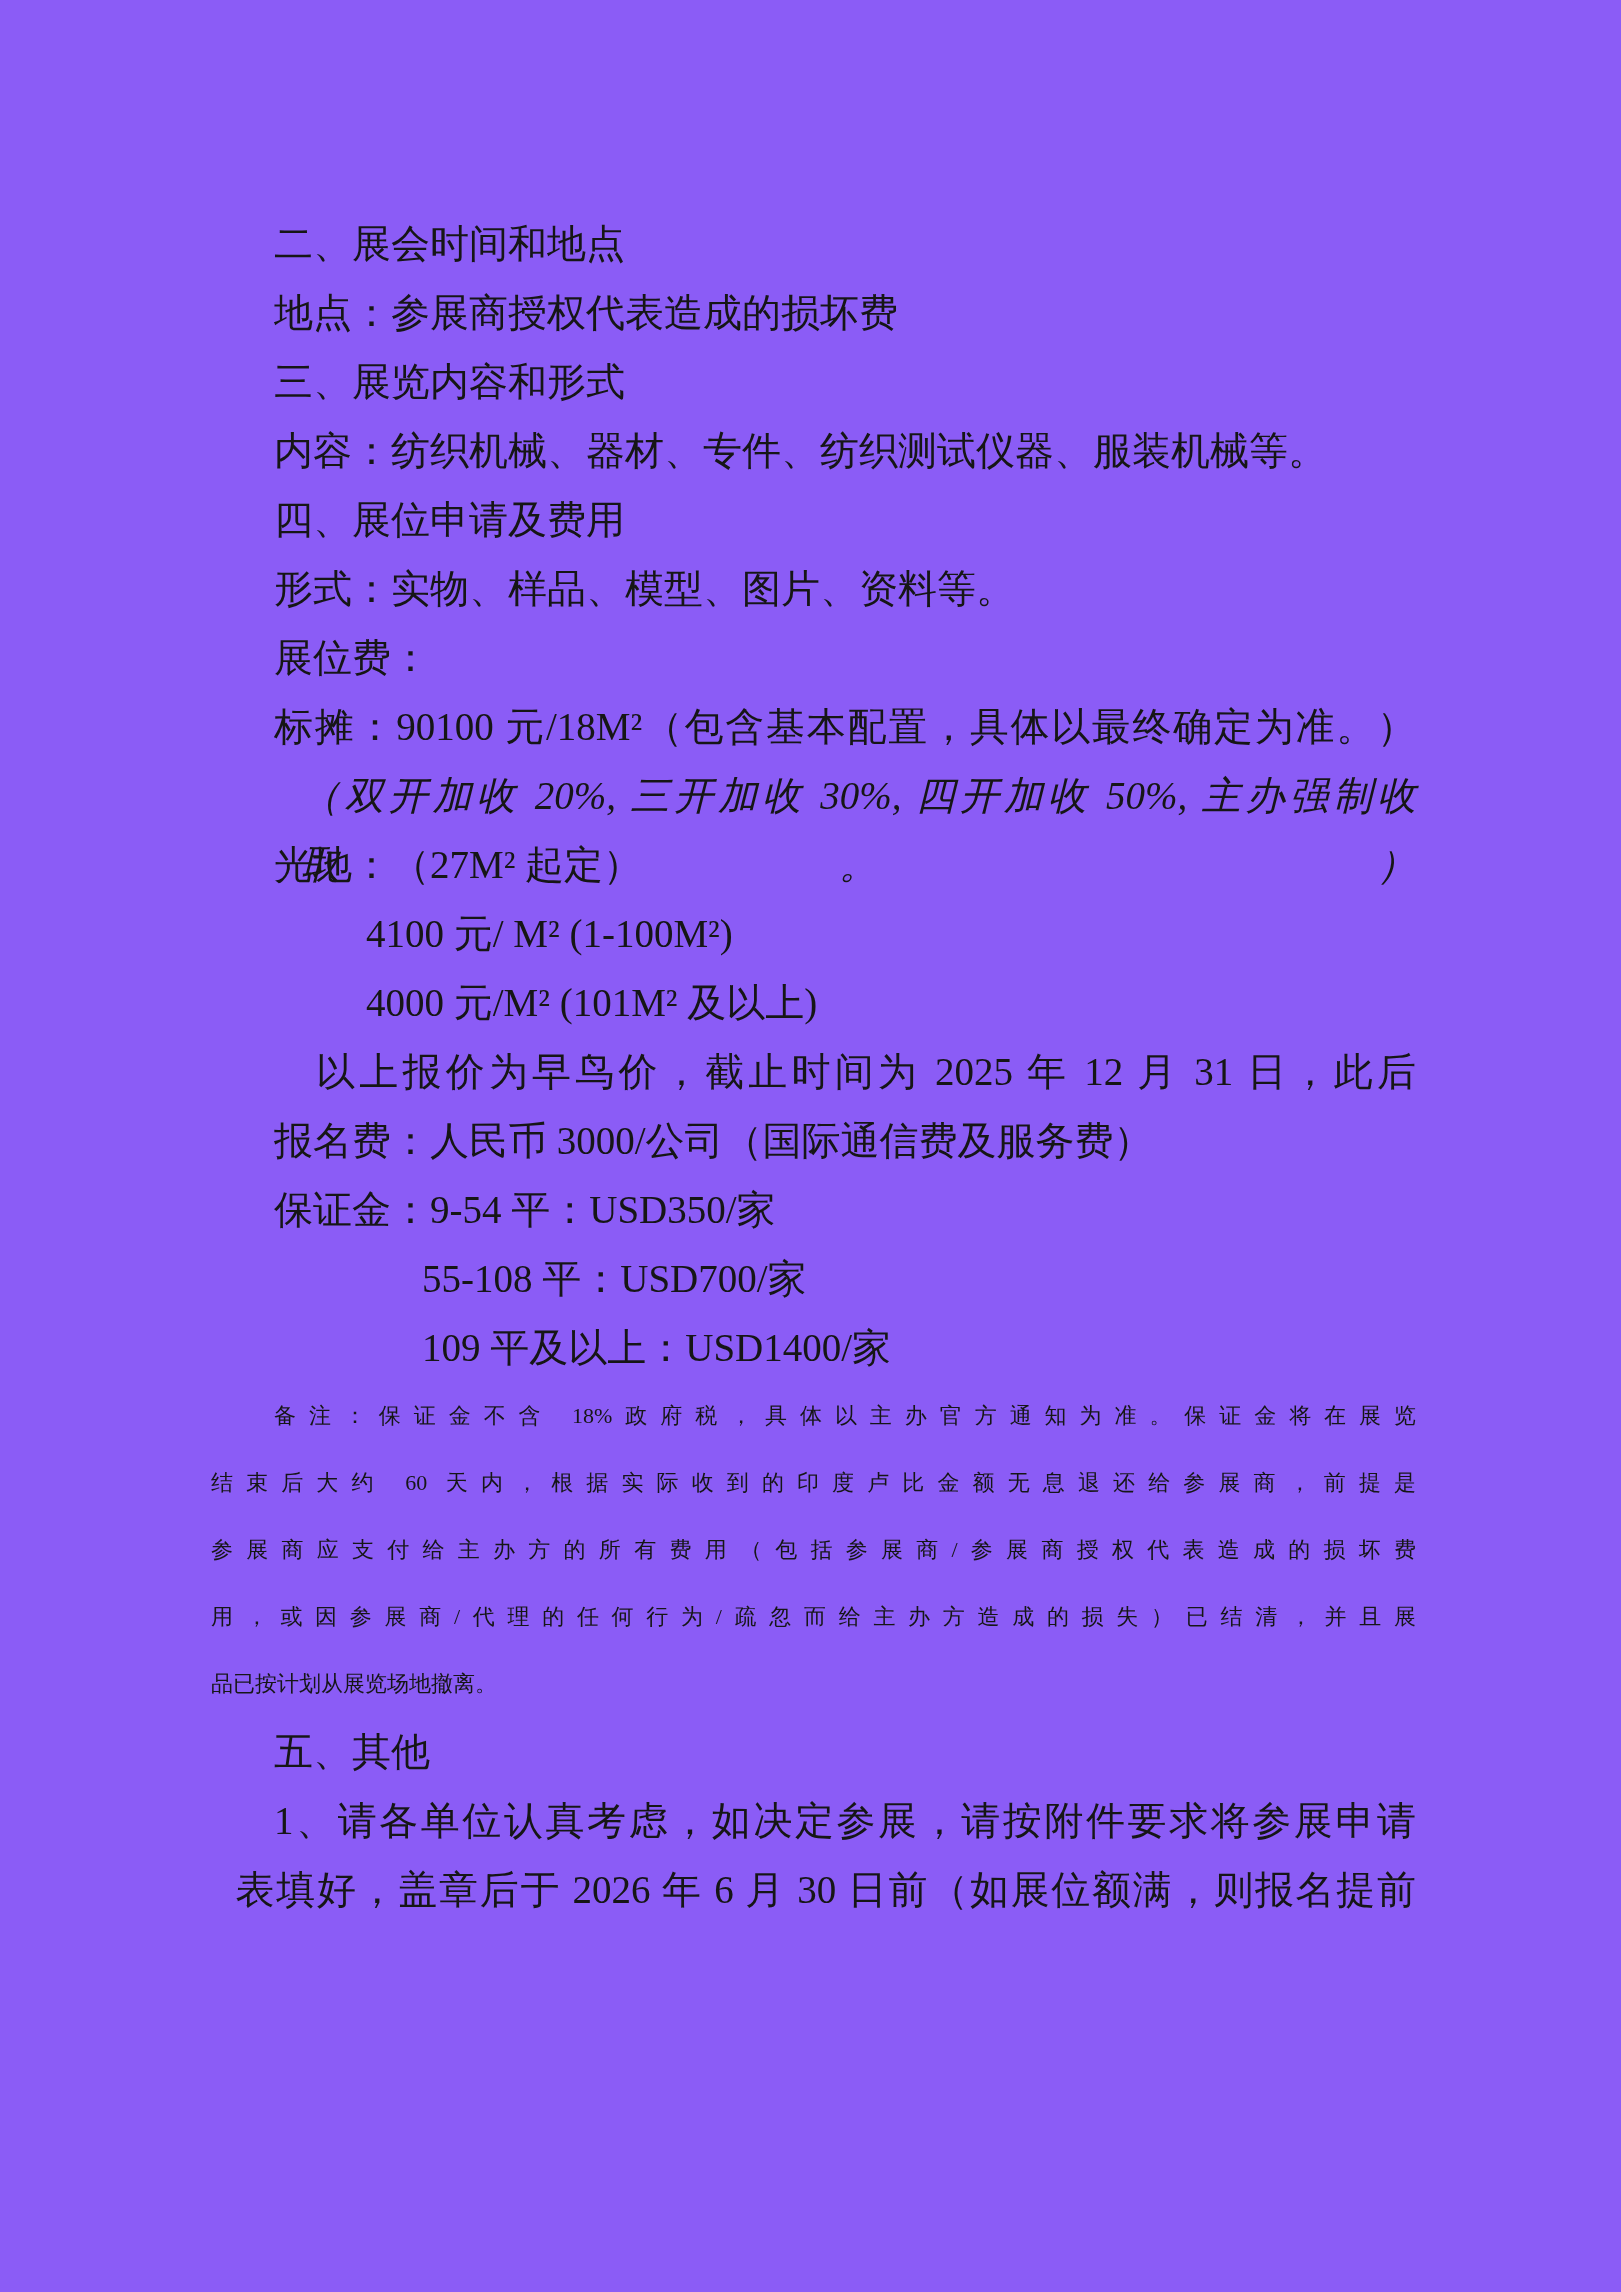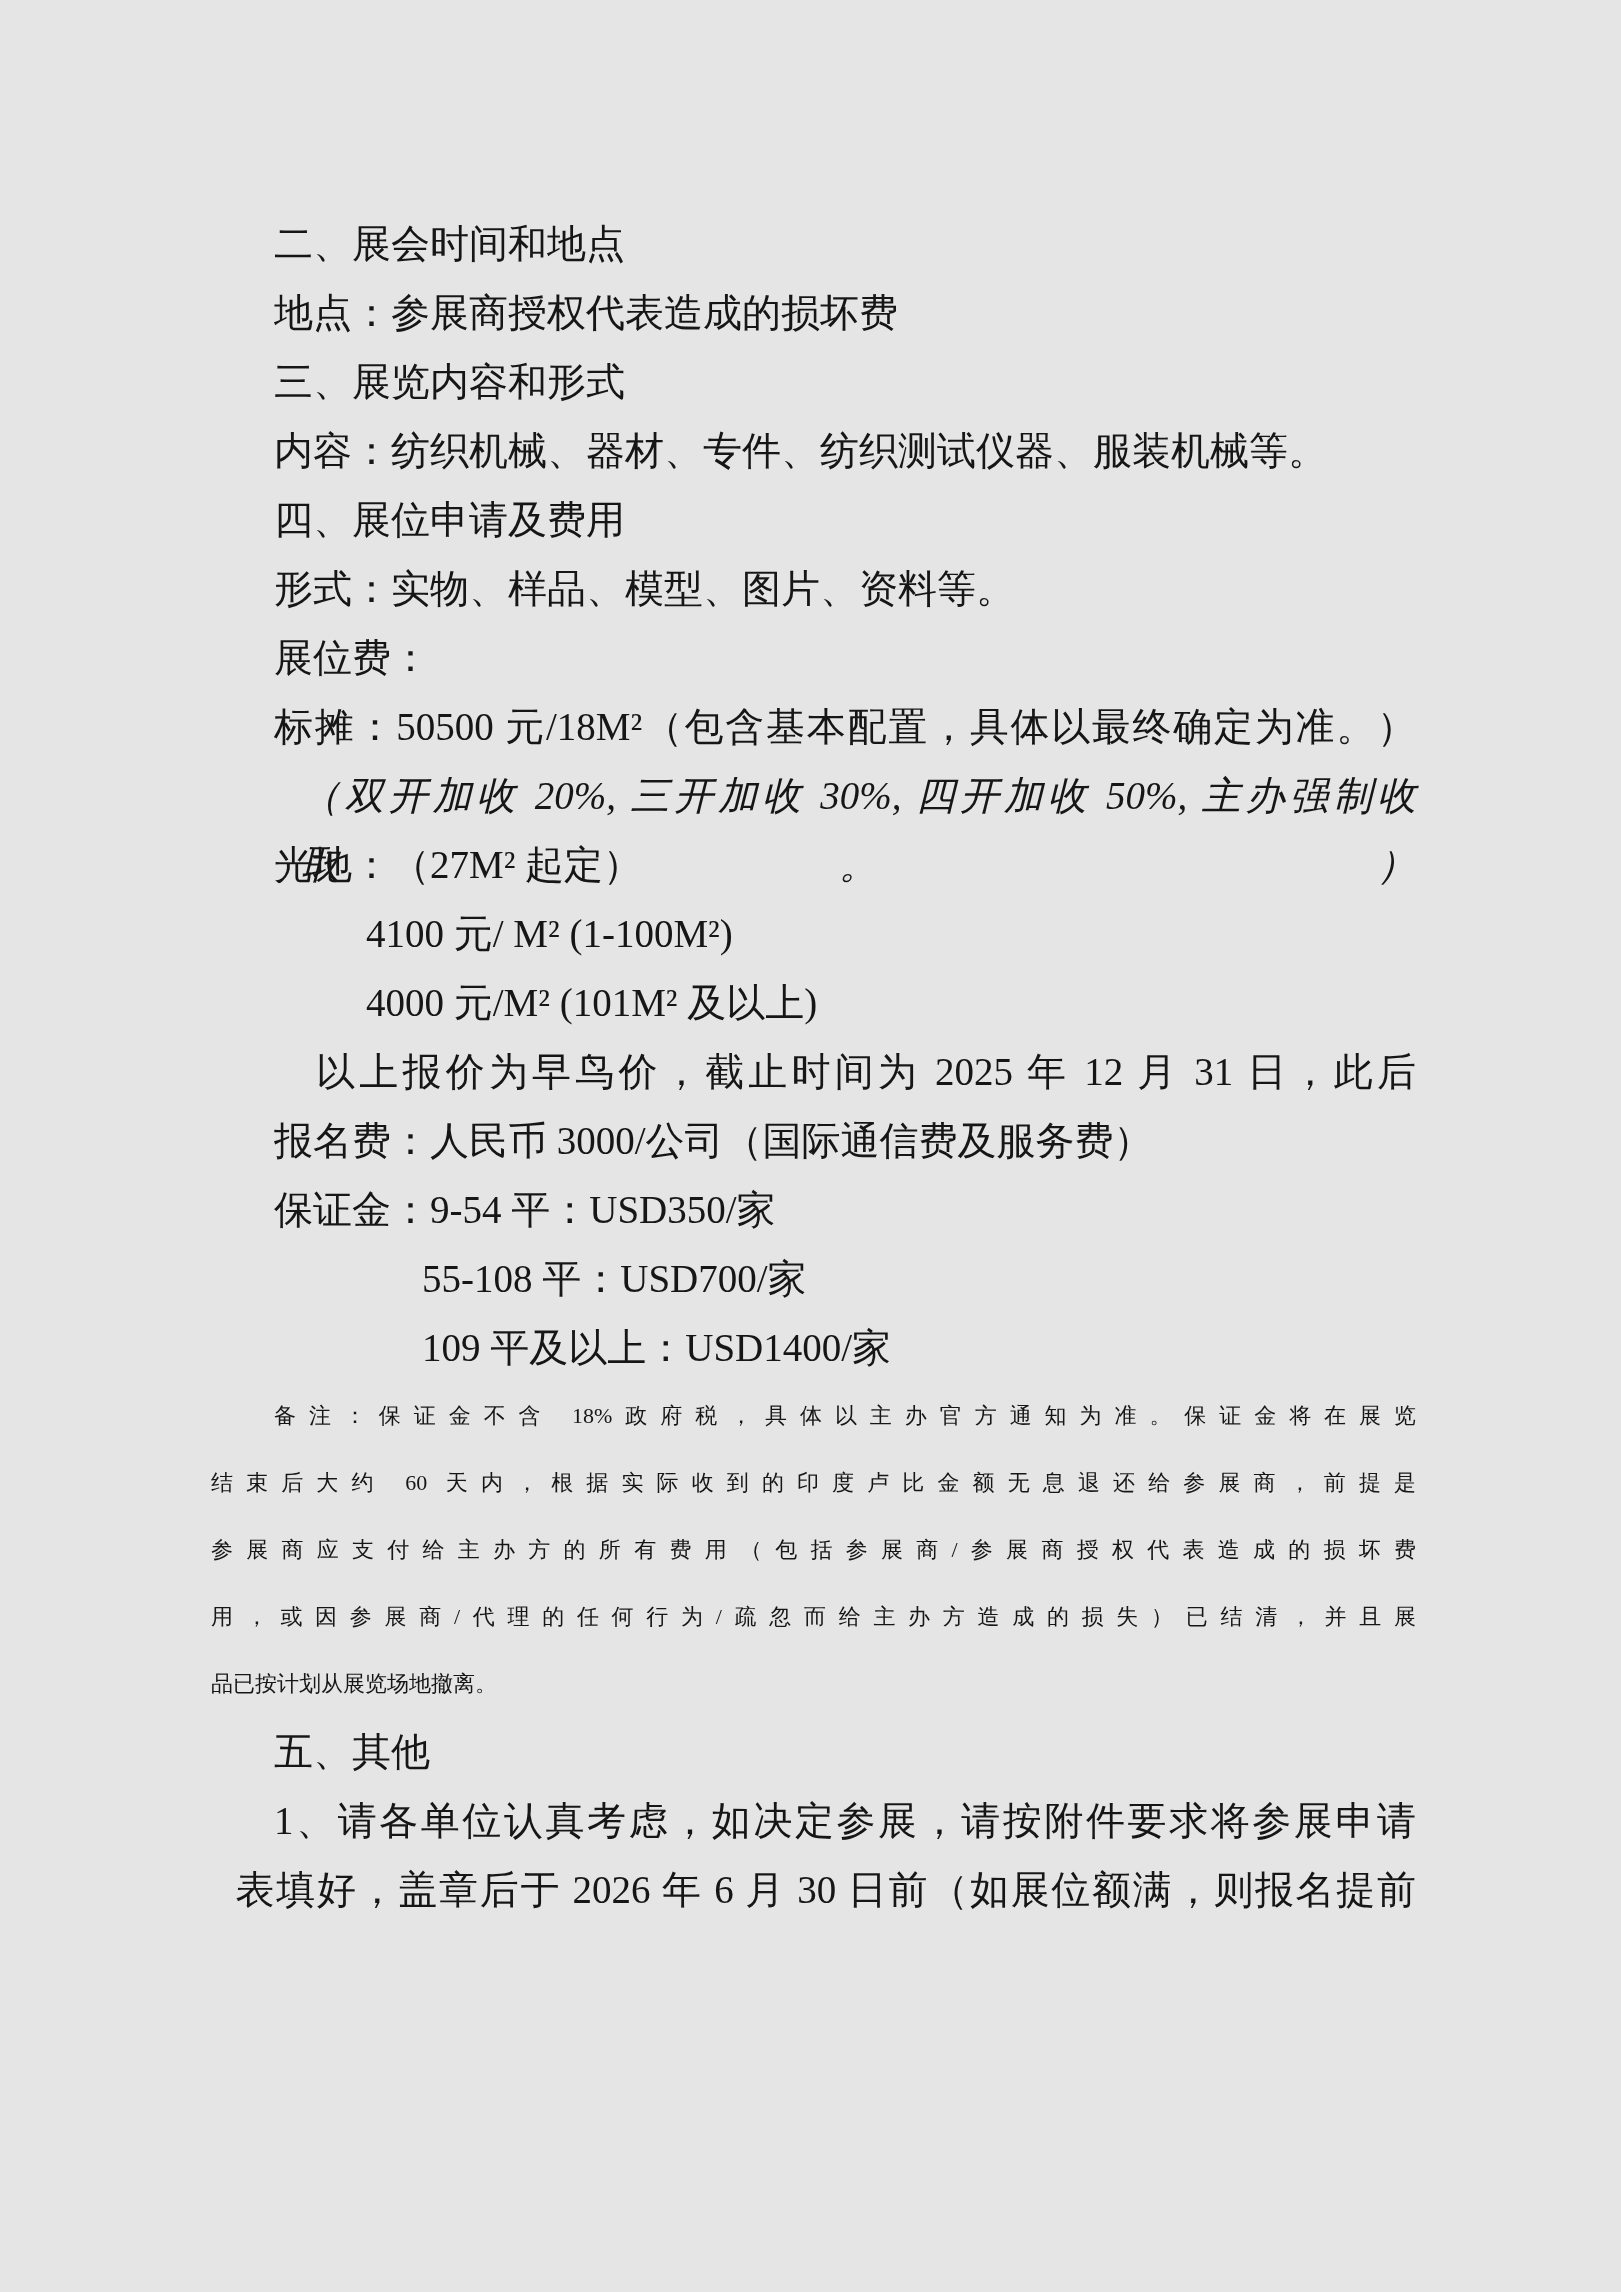--- a/index.html
+++ b/index.html
@@ -6,21 +6,21 @@
     margin: 0;
     padding: 0;
     background: #ffffff;
   }
   .page {
     position: relative;
     box-sizing: border-box;
     width: 1621px;
     height: 2293px;
     margin: 0 auto;
-    background: #e5e5e5;
+    background: #8b5cf6;
     color: #161616;
     font-family: "Liberation Serif", "DejaVu Serif", serif;
     padding: 209px 205px 0 211px;
     overflow: hidden;
   }
   .ln {
     font-size: 39px;
     line-height: 69px;
     height: 69px;
     white-space: nowrap;
@@ -50,21 +50,21 @@
 <body>
 
 <div class="page">
   <div class="ln i1">二、展会时间和地点</div>
   <div class="ln i1">地点：参展商授权代表造成的损坏费</div>
   <div class="ln i1">三、展览内容和形式</div>
   <div class="ln i1">内容：纺织机械、器材、专件、纺织测试仪器、服装机械等。</div>
   <div class="ln i1">四、展位申请及费用</div>
   <div class="ln i1">形式：实物、样品、模型、图片、资料等。</div>
   <div class="ln i1">展位费：</div>
-  <div class="ln i1 just">标摊：50500 元/18M²（包含基本配置，具体以最终确定为准。）</div>
+  <div class="ln i1 just">标摊：90100 元/18M²（包含基本配置，具体以最终确定为准。）</div>
   <div class="ln i1b just">（双开加收 20%, 三开加收 30%, 四开加收 50%, 主办强制收取。）</div>
   <div class="ln i1">光地：（27M² 起定）</div>
   <div class="ln i3">4100 元/ M² (1-100M²)</div>
   <div class="ln i3">4000 元/M² (101M² 及以上)</div>
   <div class="ln i2 just">以上报价为早鸟价，截止时间为 2025 年 12 月 31 日，此后</div>
   <div class="ln i1">报名费：人民币 3000/公司（国际通信费及服务费）</div>
   <div class="ln i1">保证金：9-54 平：USD350/家</div>
   <div class="ln i4">55-108 平：USD700/家</div>
   <div class="ln i4">109 平及以上：USD1400/家</div>
   <div class="nt i1 just">备注：保证金不含 18%政府税，具体以主办官方通知为准。保证金将在展览</div>

